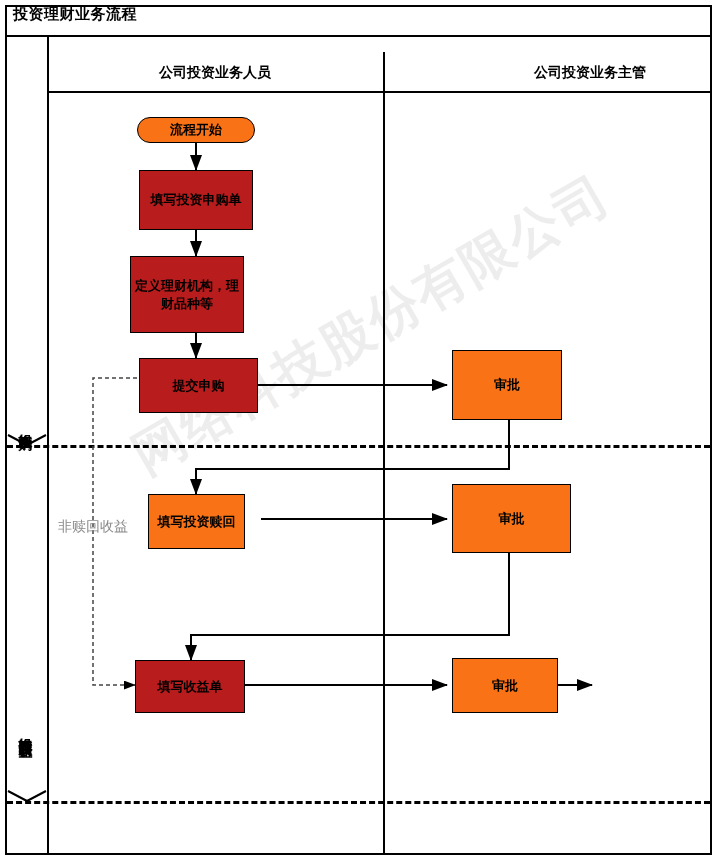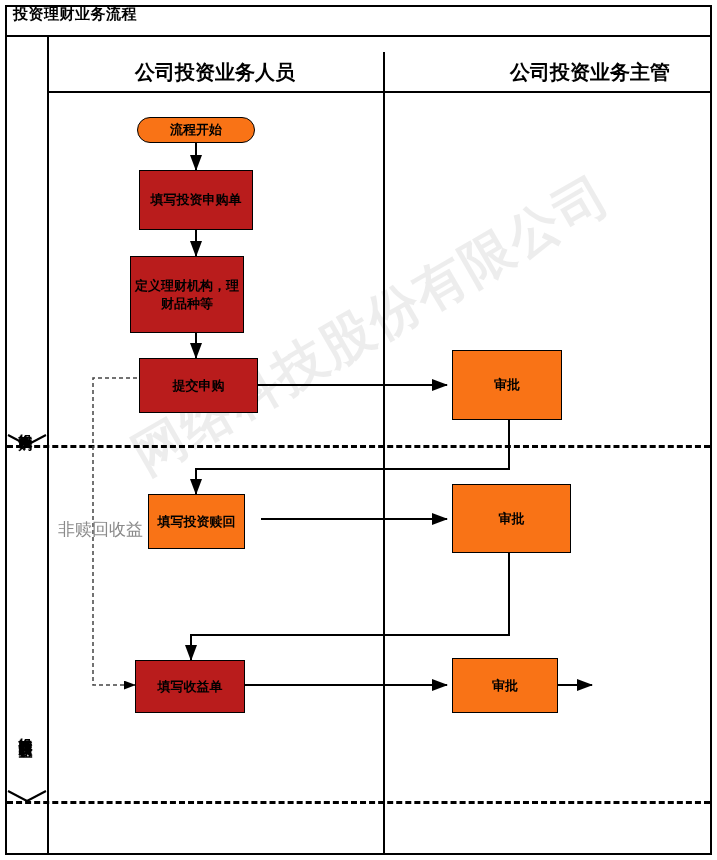--- a/index.html
+++ b/index.html
@@ -47,21 +47,21 @@
   
   #header-row {
     left: 47px; top: 52px;
     width: 665px; height: 41px;
     border-bottom: 2px solid #000;
   }
   .col-header {
     position: absolute;
     top: 0; height: 41px;
     display: flex; align-items: center; justify-content: center;
-    font-size: 20px; font-weight: bold; color: #000;
+    font-size: 14px; font-weight: bold; color: #000;
   }
   #col-header-1 { left: 0px; width: 336px; }
   #col-header-2 { left: 352px; width: 294px; margin-left: 44px; }
 
   
   .v-line {
     position: absolute;
     width: 0; border-left: 2px solid #000;
   }
   #v-line-lane { left: 47px; top: 37px; height: 818px; }
@@ -134,21 +134,21 @@
 
   
   #arrows {
     position: absolute;
     left: 0; top: 0;
     width: 717px; height: 860px;
     pointer-events: none;
   }
   .dash-label {
     position: absolute;
-    font-size: 17px;
+    font-size: 14px;
     color: #8a8a8a;
     white-space: nowrap;
   }
 </style>
 </head>
 <body>
 
 <div id="canvas">
 
   <div id="watermark" class="abs">网络科技股份有限公司</div>

